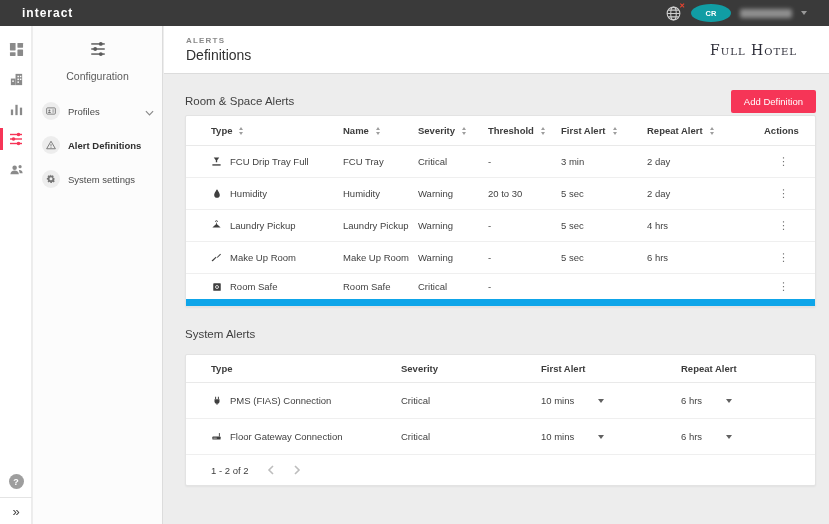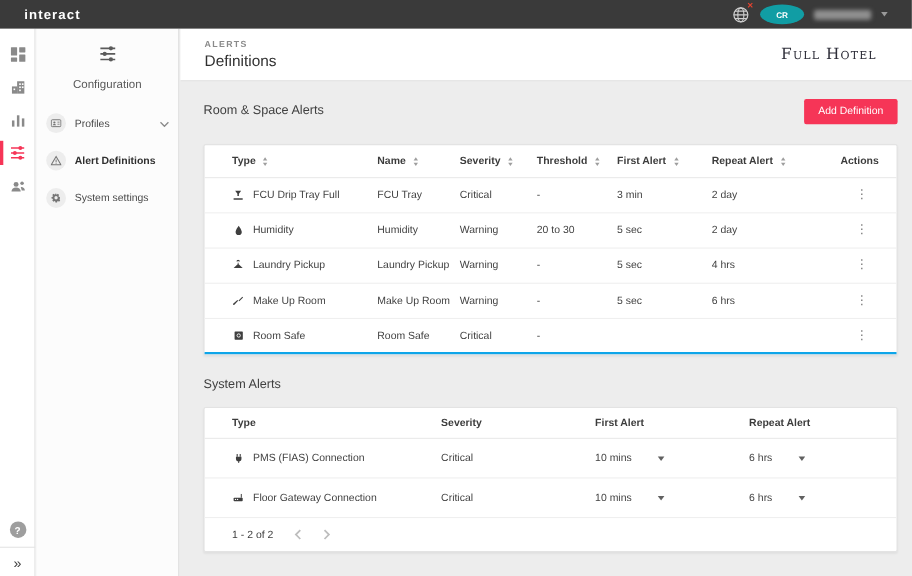--- a/index.html
+++ b/index.html
@@ -38,21 +38,21 @@
   .nav-chev { margin-left:auto; color:#8a8a8a; }
 
   
   .main { position:absolute; left:164px; top:26px; width:665px; height:498px; background:#ededed; }
   .page-header { height:48px; background:#fff; border-bottom:1px solid #dcdcdc; display:flex; align-items:center; padding:0 14px 0 22px; }
   .ph-text .eyebrow { font-size:8px; letter-spacing:1.2px; color:#8a8a8a; font-weight:bold; }
   .ph-text .title { font-size:14px; color:#303030; margin-top:2px; font-weight:500; }
   .hotel-logo { margin-left:auto; font-family:"DejaVu Serif", serif; font-variant:small-caps; letter-spacing:1px; font-size:14px; color:#2d2d38; margin-right:18px; }
 
   .content { padding:13px 13px 0 21px; }
-  .section-head { display:flex; align-items:center; height:28px; margin-bottom:16px; }
+  .section-head { display:flex; align-items:center; height:28px; margin-bottom:0; }
   .section-title { font-size:11.5px; color:#3f3f3f; }
   .add-btn { margin-left:auto; background:#f63557; color:#fff; border:none; border-radius:2px; font-size:9.5px; padding:6px 13px; cursor:pointer; font-family:inherit; }
 
   .card { background:#fff; border:1px solid #e3e3e3; border-radius:2px; box-shadow:0 1px 2px rgba(0,0,0,0.05); width:631px; }
 
   
   .rgrid { display:grid; grid-template-columns:132px 75px 70px 73px 86px 117px 1fr; align-items:center; padding:0 25px; }
   .thead { height:30px; border-bottom:1px solid #e9e9e9; }
   .th { font-size:9.5px; font-weight:bold; color:#3c3c3c; display:flex; align-items:center; gap:7px; cursor:pointer; }
   .th.actions, .cell.actions { justify-content:flex-end; display:flex; }
@@ -346,21 +346,21 @@
         <div class="cell">Make Up Room</div>
         <div class="cell">Warning</div>
         <div class="cell">-</div>
         <div class="cell">5 sec</div>
         <div class="cell">6 hrs</div>
         <div class="cell actions">
             <span class="kebab">⋮</span>
           </div>
       </div>
 
-      <div class="rgrid rrow" style="border-bottom:2px solid #0ea5e9;">
+      <div class="rgrid rrow" style="border-bottom:7px solid #0ea5e9;">
         <div class="cell type-cell">
           <span class="ricon">
             <svg width="10" height="10" viewBox="0 0 16 16" fill="none" stroke="currentColor" stroke-width="1.6">
                 <rect x="2" y="2" width="12" height="12" rx="1" fill="currentColor" stroke="none"></rect>
                 <circle cx="8" cy="8" r="2.4" stroke="#fff" stroke-width="1.3"></circle>
               </svg>
           </span>
           <span>Room Safe</span>
         </div>
         <div class="cell">Room Safe</div>

